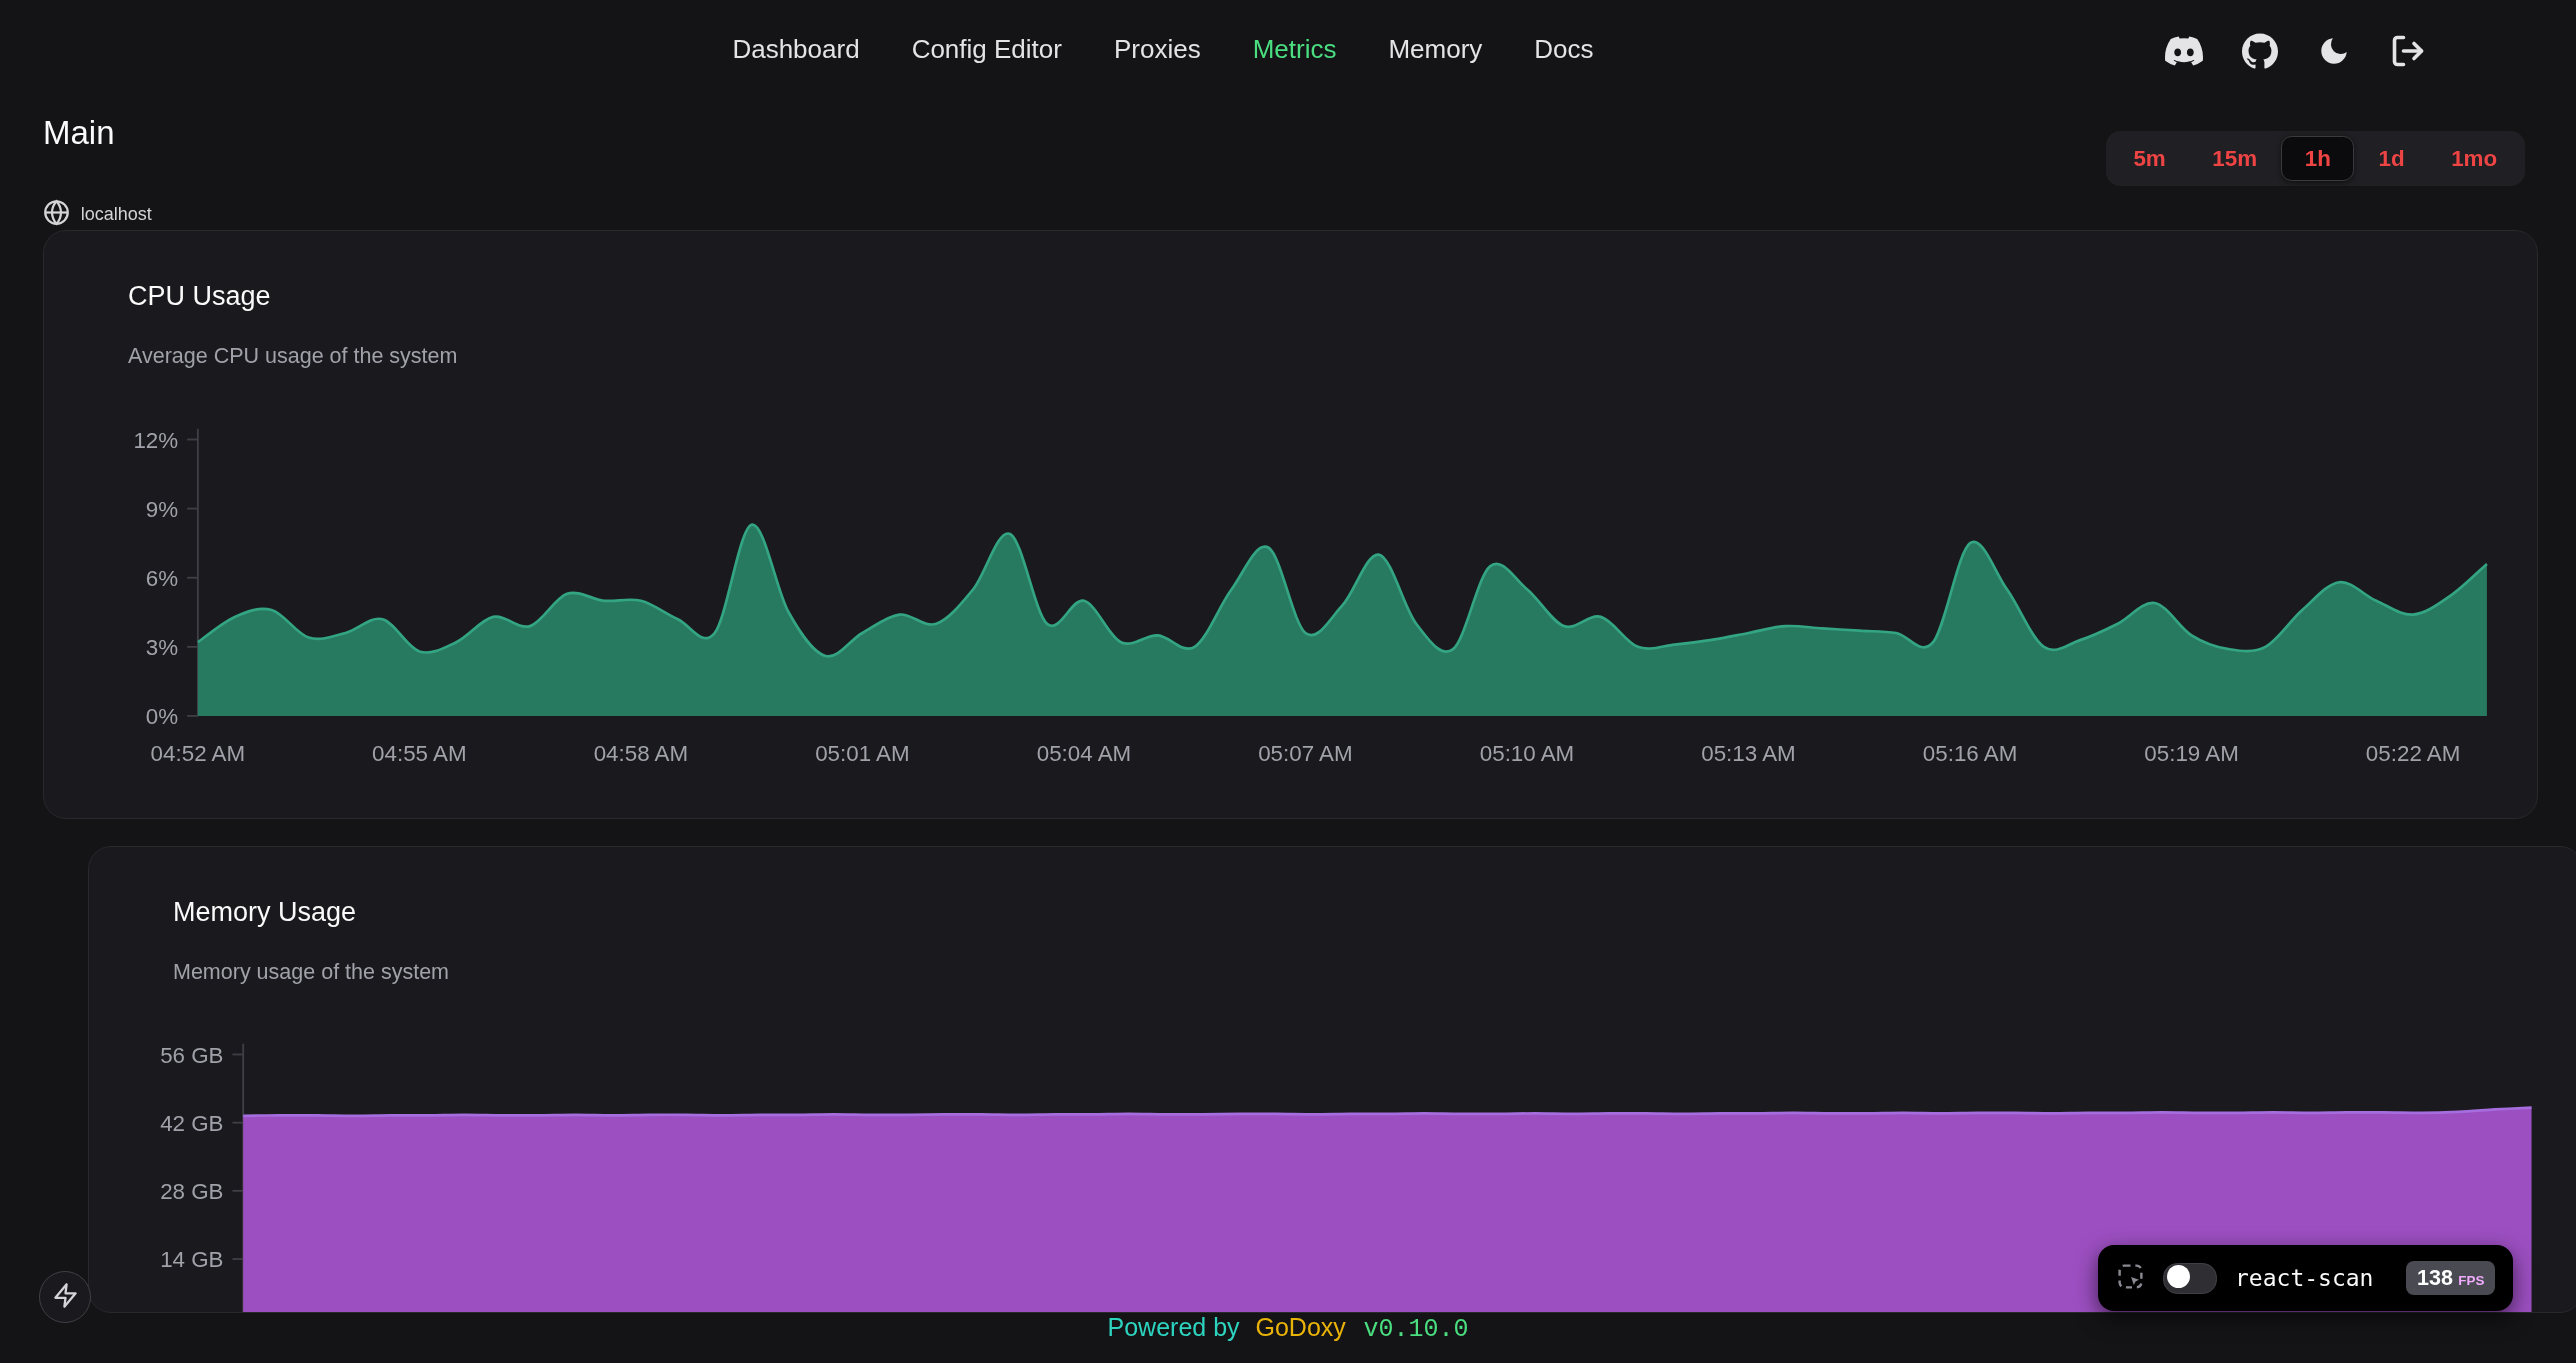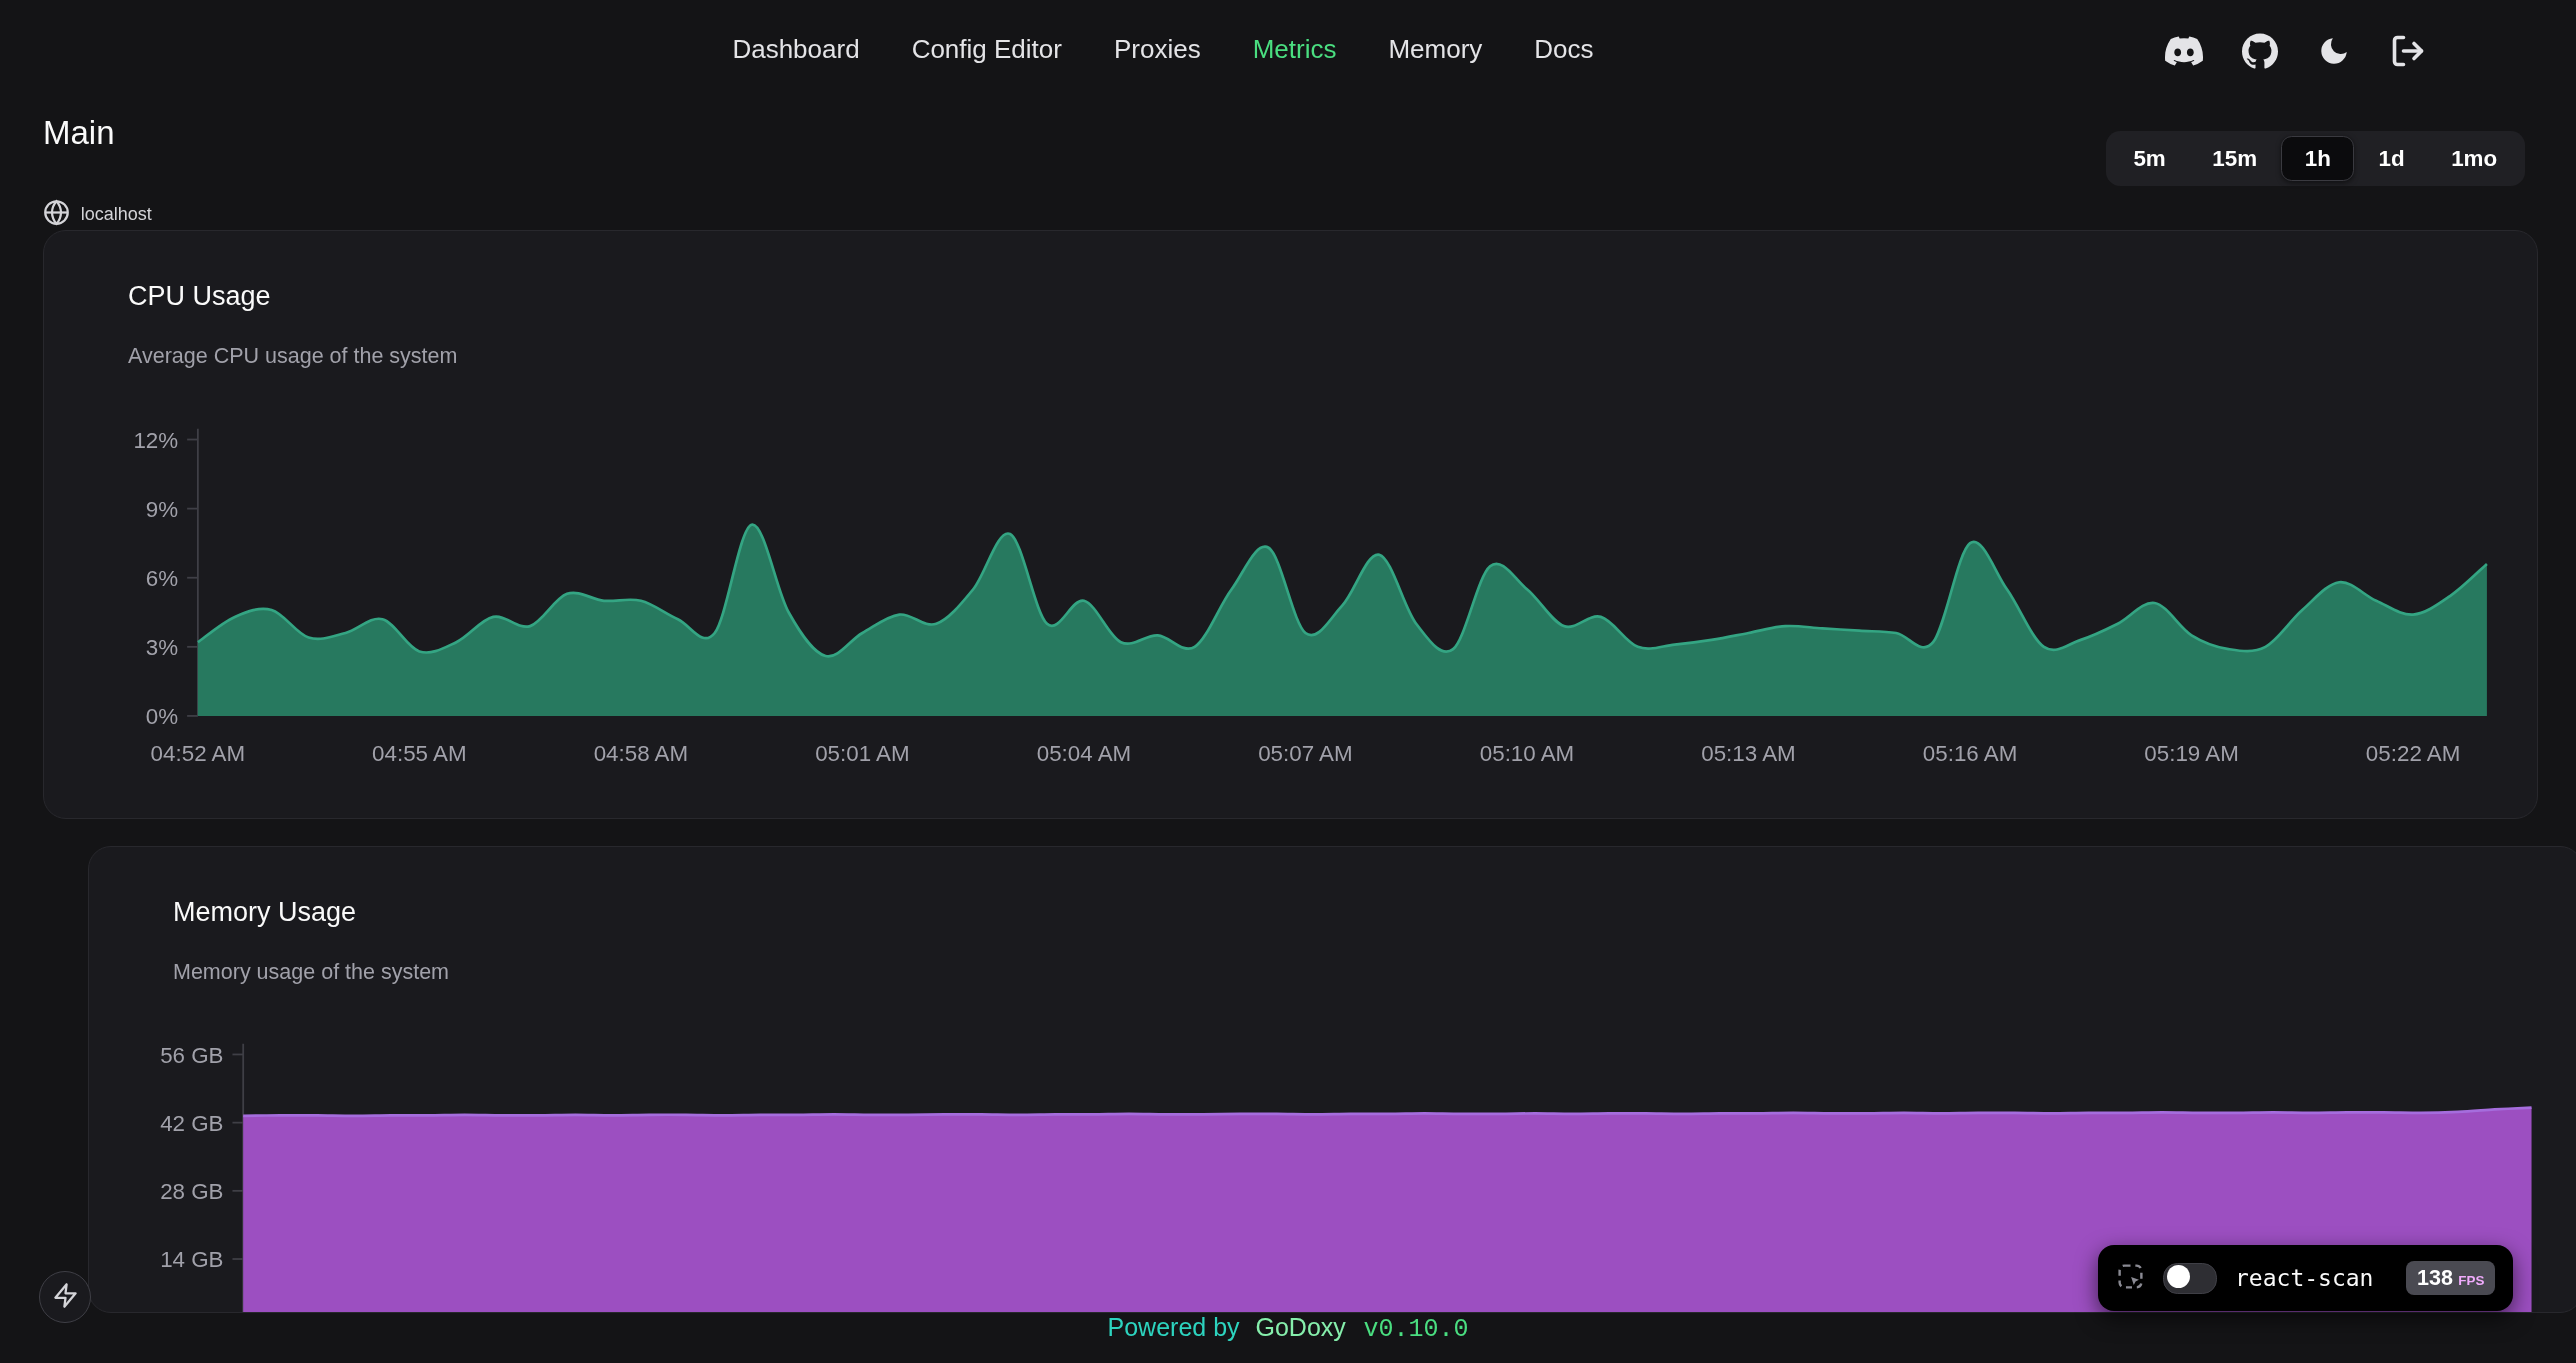--- a/index.html
+++ b/index.html
@@ -18,39 +18,39 @@
 
   
   .page-head{position:absolute;left:43px;top:114px;}
   .page-head h1{margin:0;font-size:33px;font-weight:500;color:#fafafa;}
   .host-row{display:flex;align-items:center;gap:10.7px;margin-top:12.5px;color:#d4d4d8;}
   .host-row span{font-size:18px;margin-top:34px;}
 
   
   .time-range{position:absolute;top:131px;right:51px;height:55px;display:flex;align-items:center;
               gap:1.8px;background:#202024;border-radius:14.3px;padding:0 5.4px;}
-  .time-range button{height:45px;padding:0 22.4px;border:none;background:transparent;color:#ffffff;
+  .time-range button{height:45px;padding:0 22.4px;border:none;background:transparent;color:#ef4444;
                      font-family:"Liberation Sans",sans-serif;font-size:22.4px;font-weight:600;
                      border-radius:10.7px;cursor:pointer;}
   .time-range button.active{background:#0b0b0d;border:0.9px solid #3a3a40;box-shadow:0 1.8px 5.4px rgba(0,0,0,.5);}
 
   
   .card{position:absolute;left:43px;width:2493px;background:#1a1a1e;border:0.9px solid #28282d;
         border-radius:23px;overflow:hidden;}
   .card-cpu{top:230px;height:587px;}
   .card-mem{top:846px;height:465px;margin-left:45px;}
   .card h2{position:absolute;left:84px;top:50px;margin:0;font-size:27px;font-weight:500;color:#fafafa;}
   .card .subtitle{position:absolute;left:84px;top:113px;margin:0;font-size:21.5px;color:#a1a1aa;}
   .card svg.chart{position:absolute;left:0;top:0;pointer-events:none;
                   font-family:"Liberation Sans",sans-serif;}
 
   
   .footer{position:absolute;left:0;right:0;top:1313px;text-align:center;font-size:25px;z-index:30;}
   .footer .pw{color:#2dd4bf;}
-  .footer .brand{color:#86efac;text-decoration:none;cursor:pointer;margin-left:9px;}
+  .footer .brand{color:#eab308;text-decoration:none;cursor:pointer;margin-left:9px;}
   .footer .ver{color:#4ade80;margin-left:10.7px;font-family:Liberation Mono, monospace;}
 
   
   .fab{position:absolute;left:39px;top:1271px;width:52px;height:52px;border-radius:50%;
        background:#1a1a1e;border:1.8px solid #3f3f46;display:flex;align-items:center;justify-content:center;
        cursor:pointer;z-index:30;padding:0;}
 
   
   .react-scan{position:absolute;left:2098px;top:1245px;width:415px;height:66px;background:#000;
               border-radius:16px;display:flex;align-items:center;gap:18px;padding:0 18px;

